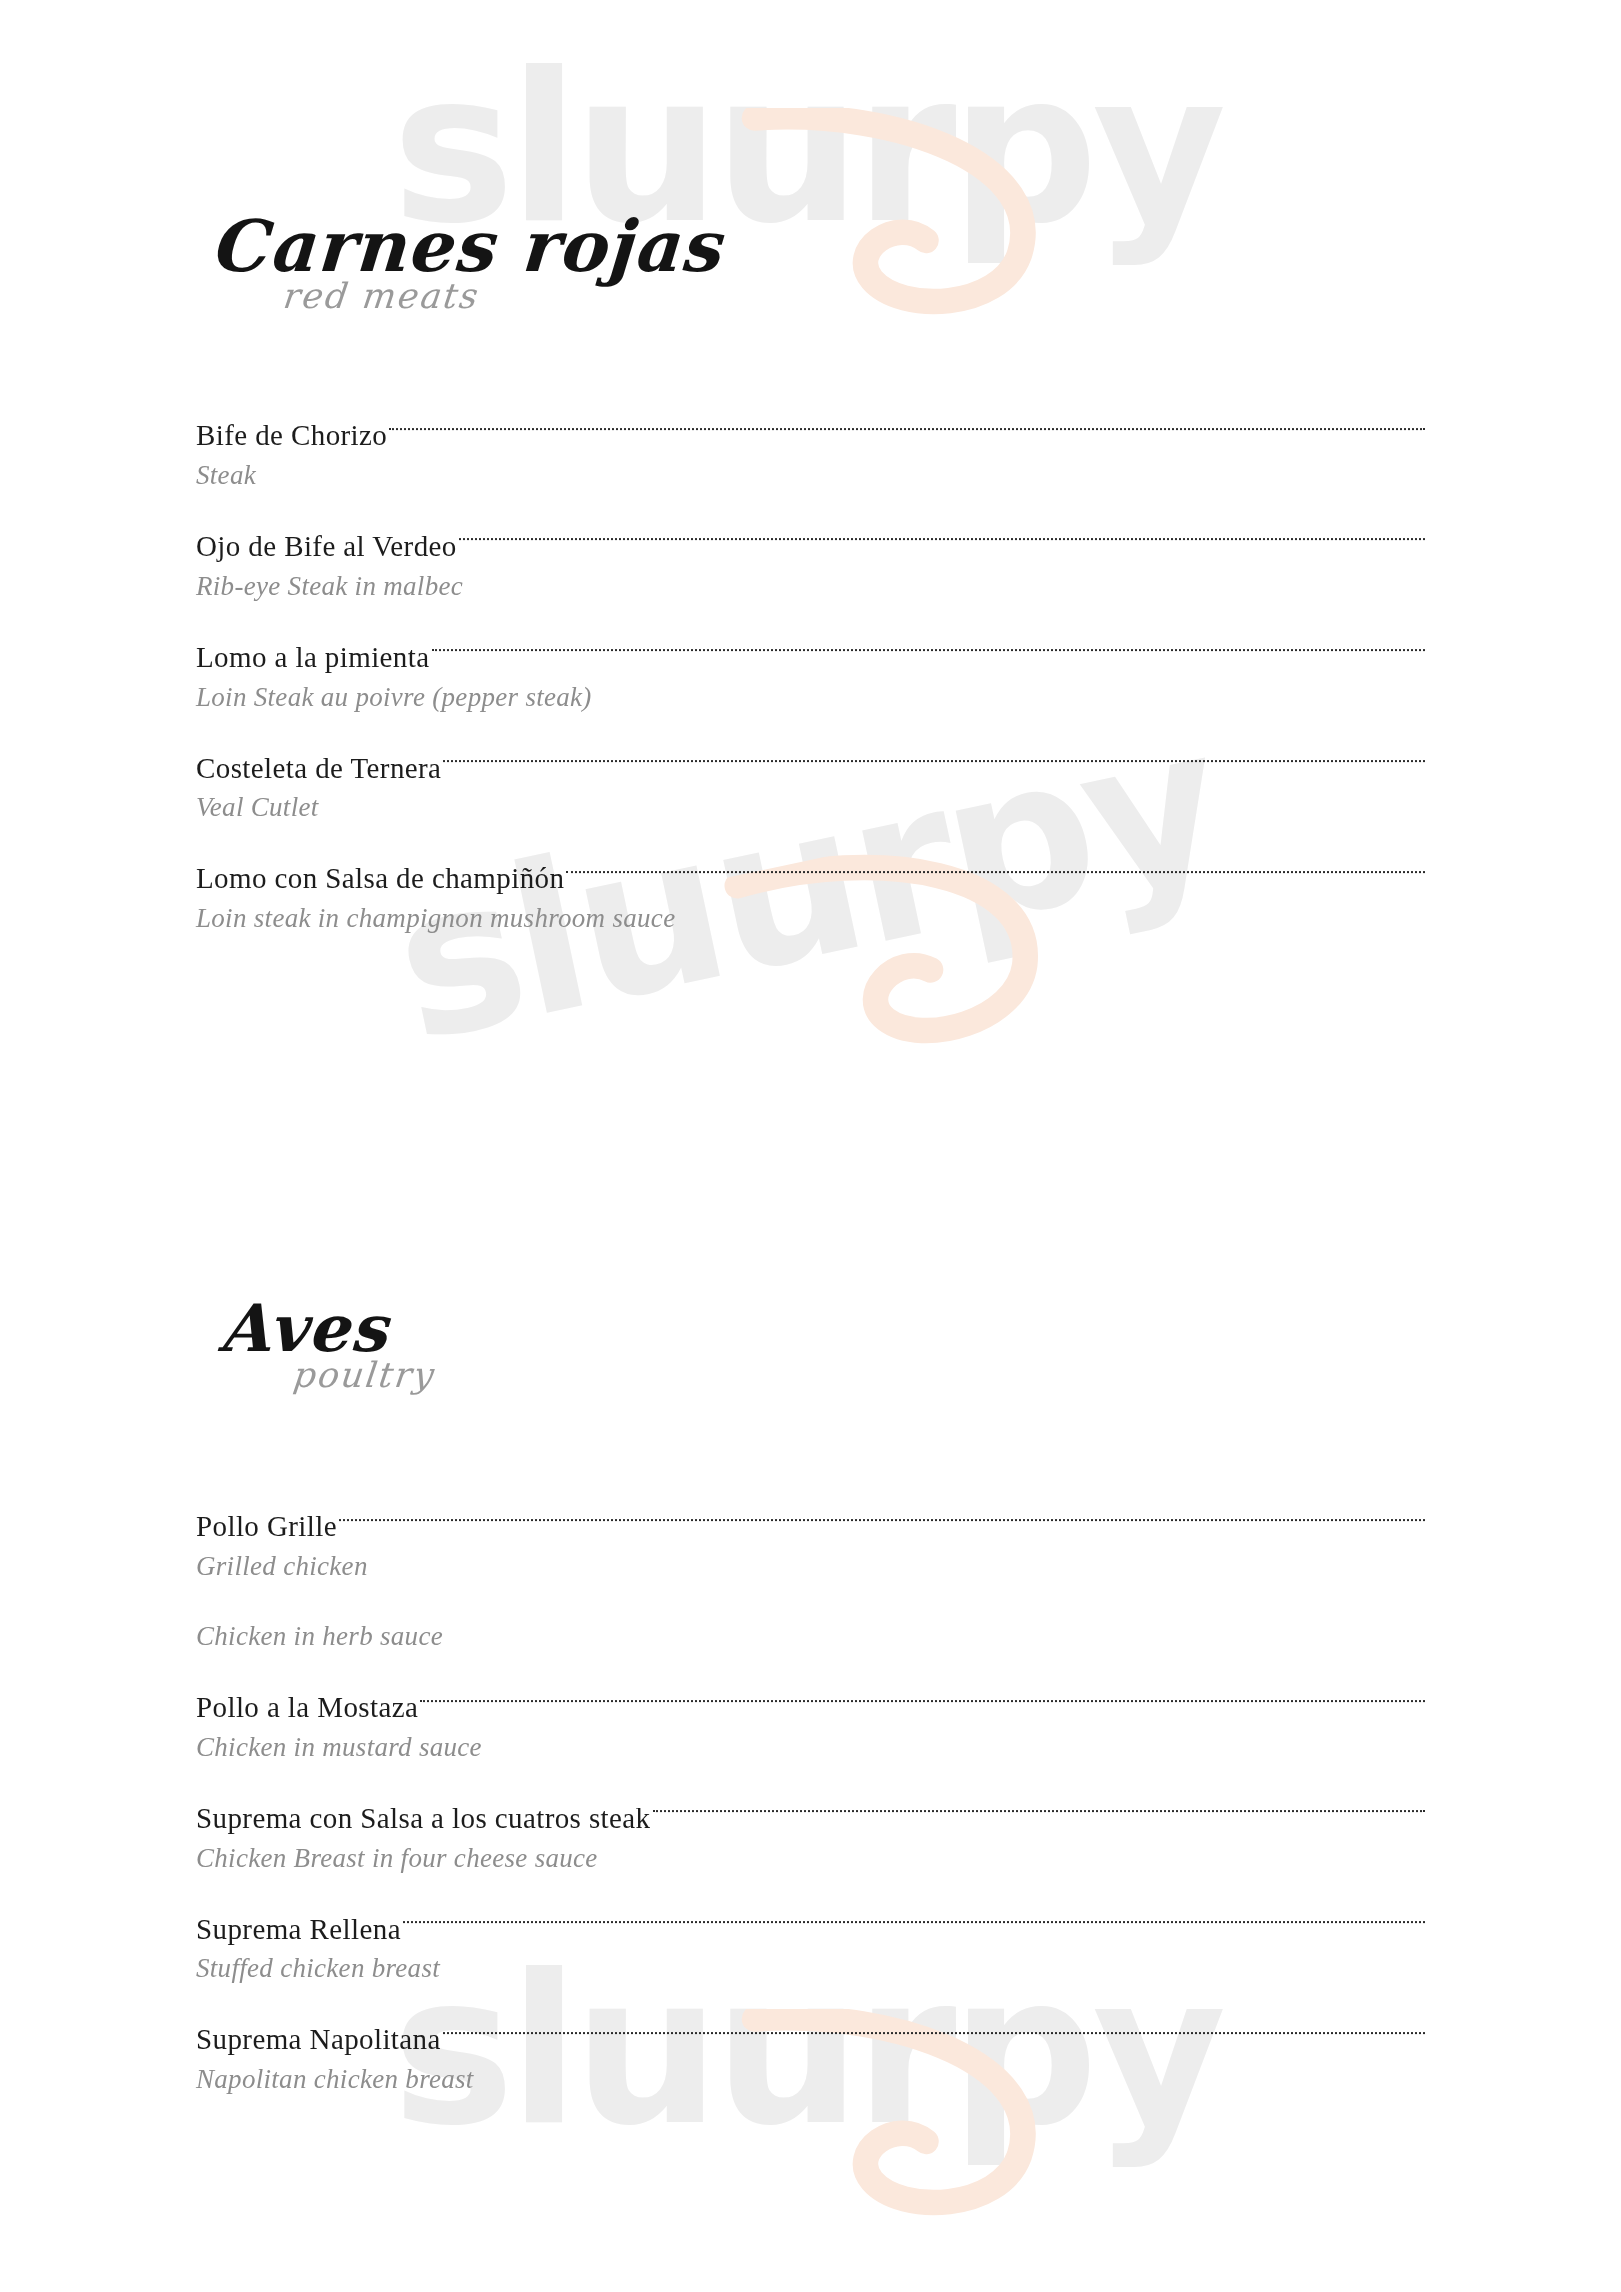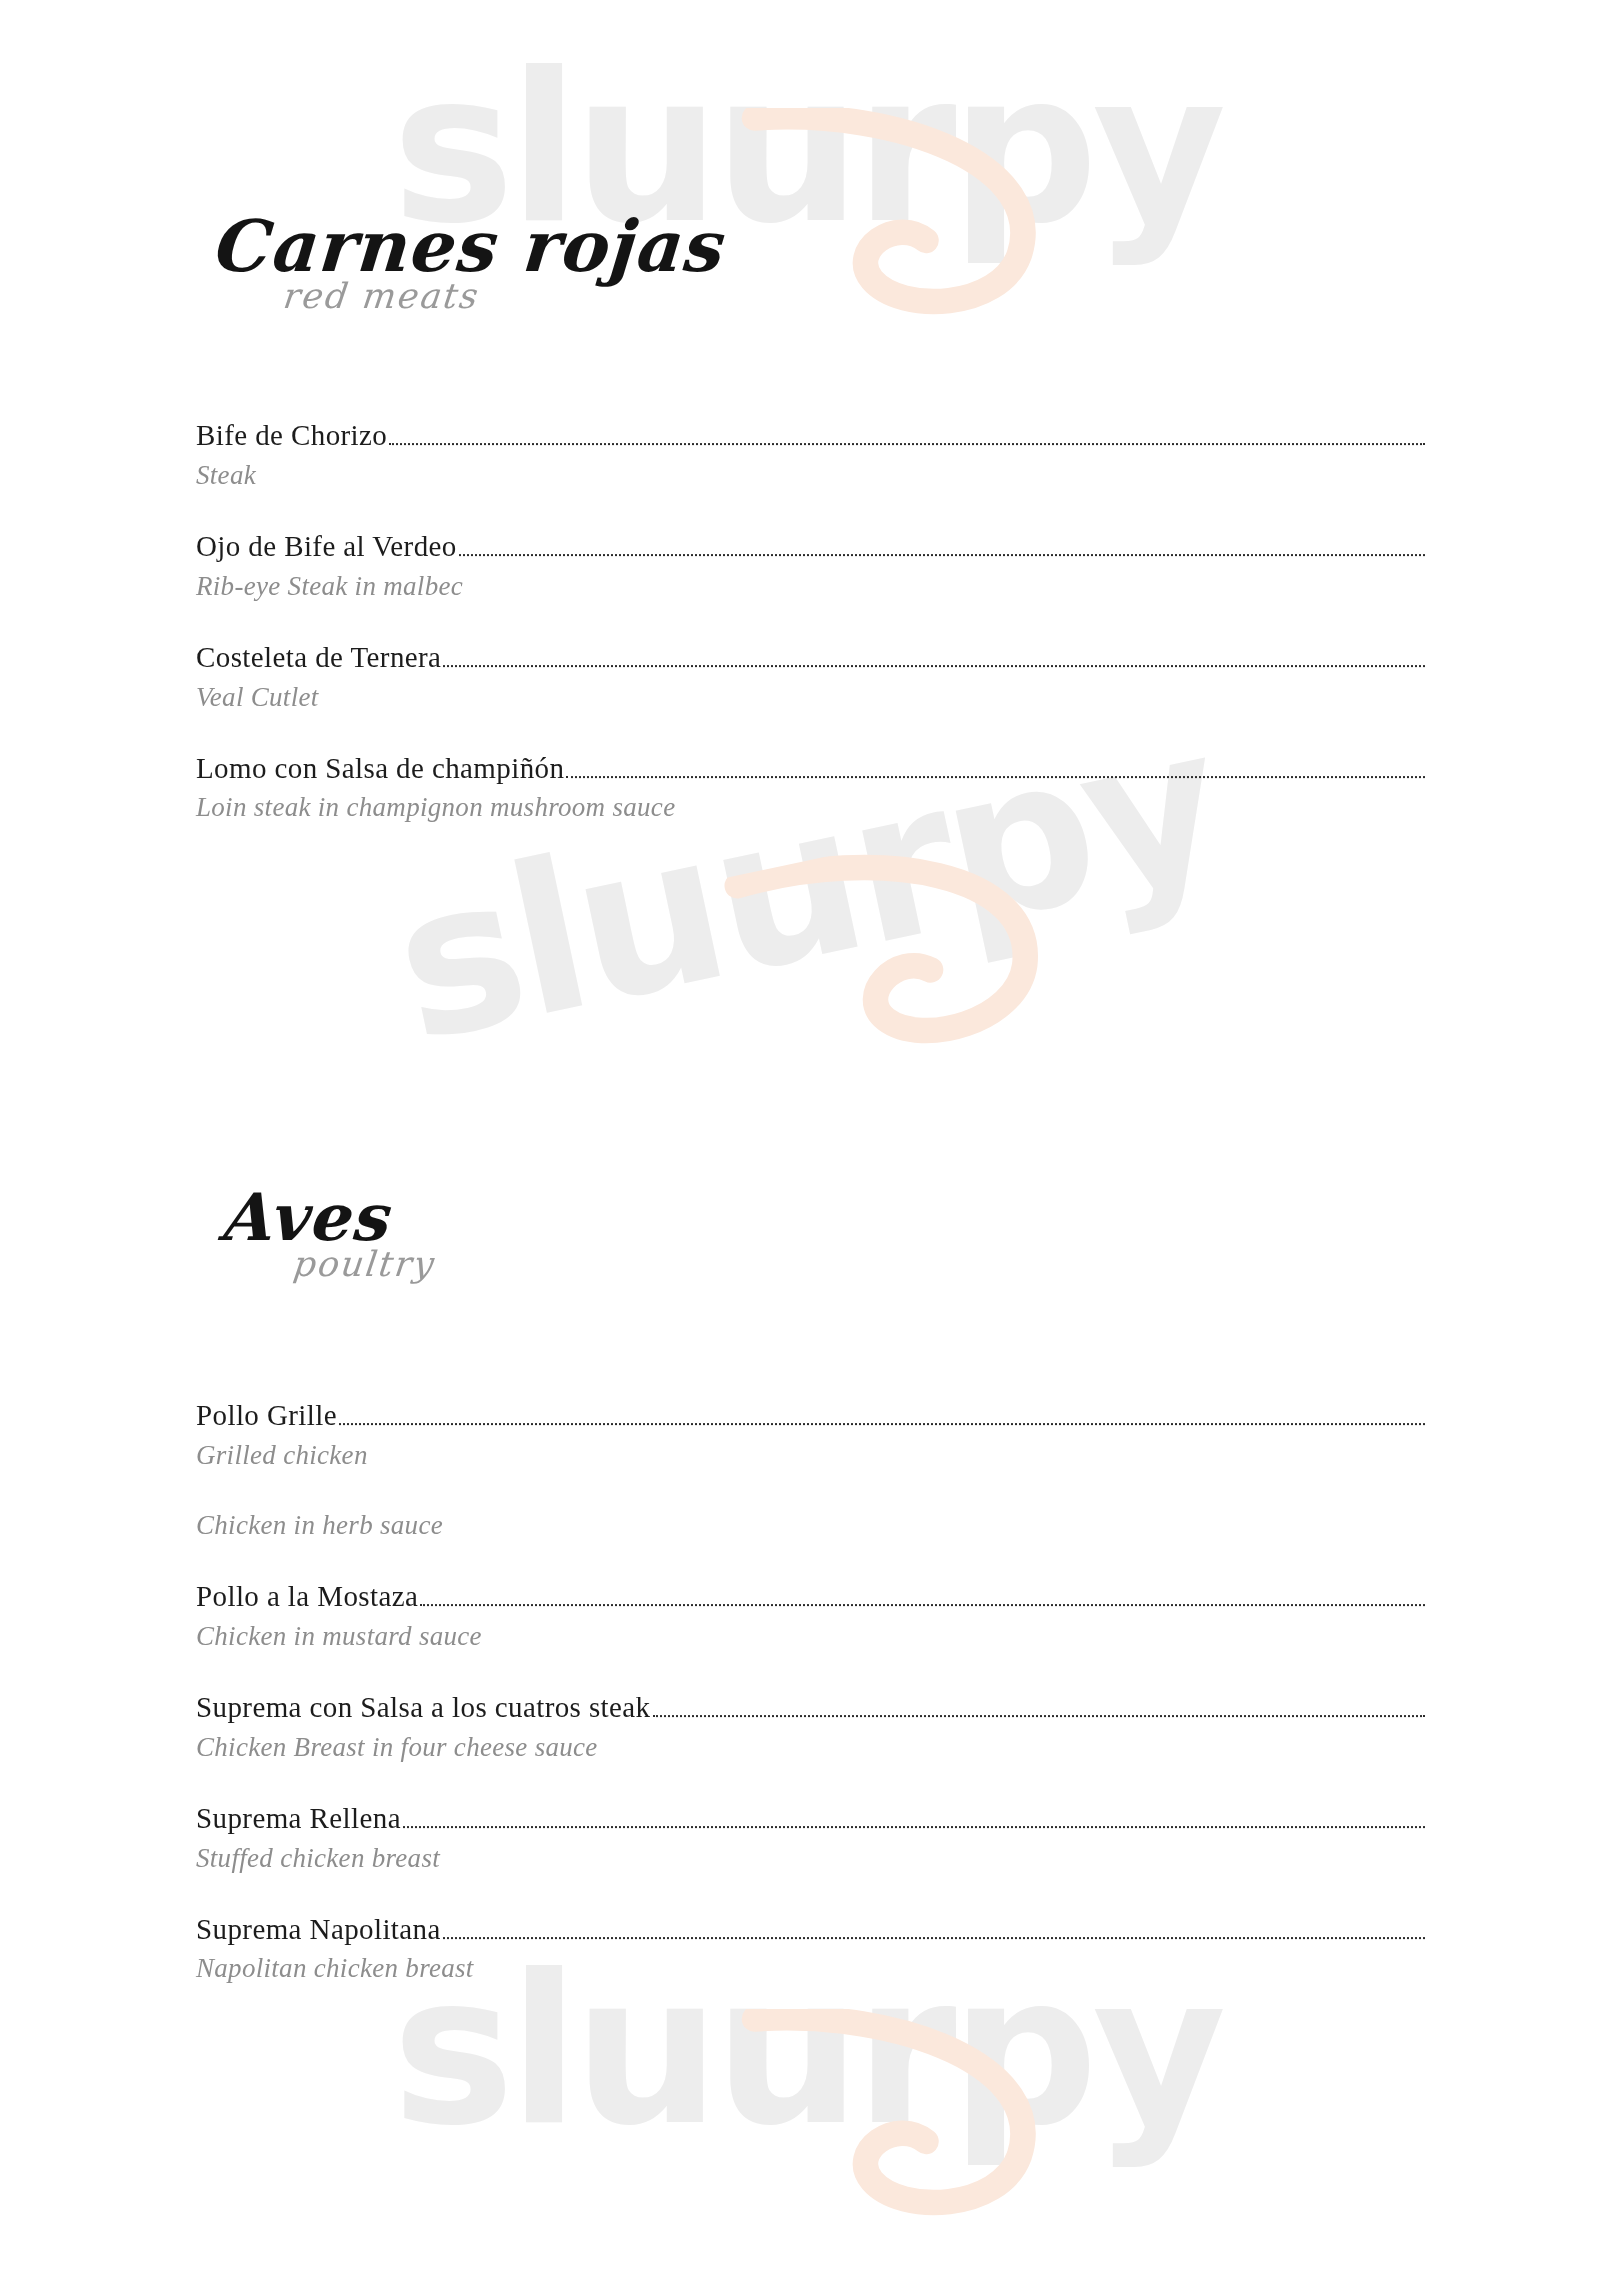--- a/index.html
+++ b/index.html
@@ -81,21 +81,21 @@
 
   #section-aves .section-head { padding-top: 323px; margin-bottom: 0; }
   #section-aves .script-title { margin-left: 29px; font-size: 65px; }
   #section-aves .script-sub { margin-left: 98px; }
   #section-aves .items { margin-top: 115px; }
 
   .item { margin-bottom: 39px; }
 
   .item-line {
     display: flex;
-    align-items: flex-end;
+    align-items: center;
     width: 100%;
   }
   .item-name {
     font-family: "Liberation Serif", serif;
     font-size: 29px;
     color: #1c1c1c;
     letter-spacing: 0.4px;
     white-space: nowrap;
   }
   .dots {
@@ -155,20 +155,27 @@
       </div>
 
       <div class="item">
         <div class="item-line">
           <span class="item-name">Ojo de Bife al Verdeo</span>
           <span class="dots"></span>
         </div>
         <div class="item-desc">Rib-eye Steak in malbec</div>
       </div>
 
+      <div class="item">
+        <div class="item-line">
+          <span class="item-name">Lomo a la pimienta</span>
+          <span class="dots"></span>
+        </div>
+        <div class="item-desc">Loin Steak au poivre (pepper steak)</div>
+      </div>
 
       <div class="item">
         <div class="item-line">
           <span class="item-name">Costeleta de Ternera</span>
           <span class="dots wide"></span>
         </div>
         <div class="item-desc">Veal Cutlet</div>
       </div>
 
       <div class="item">

